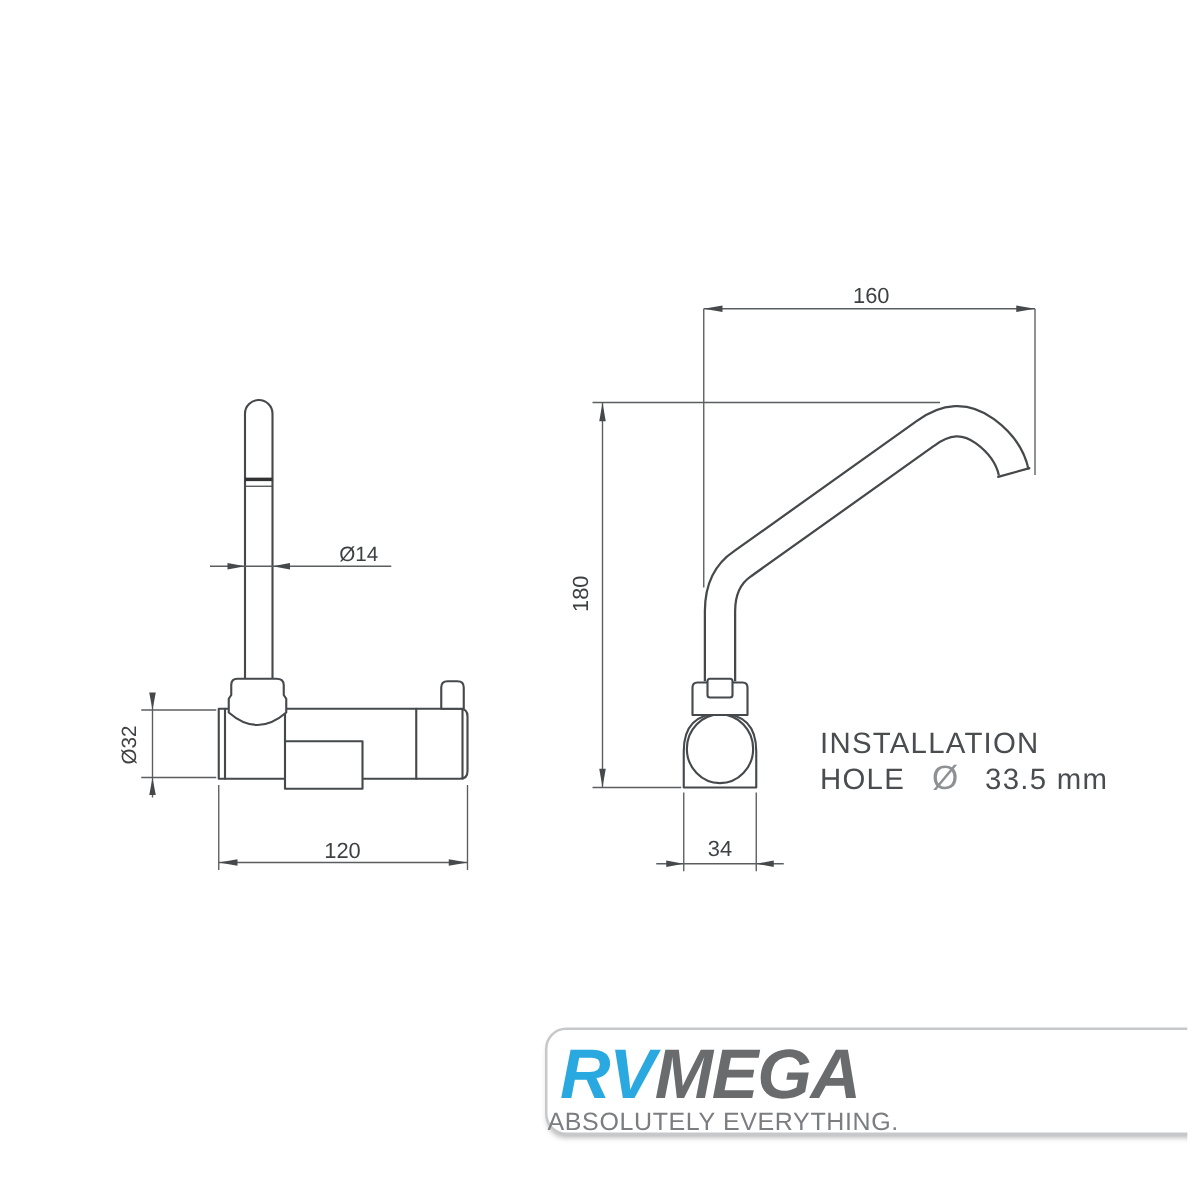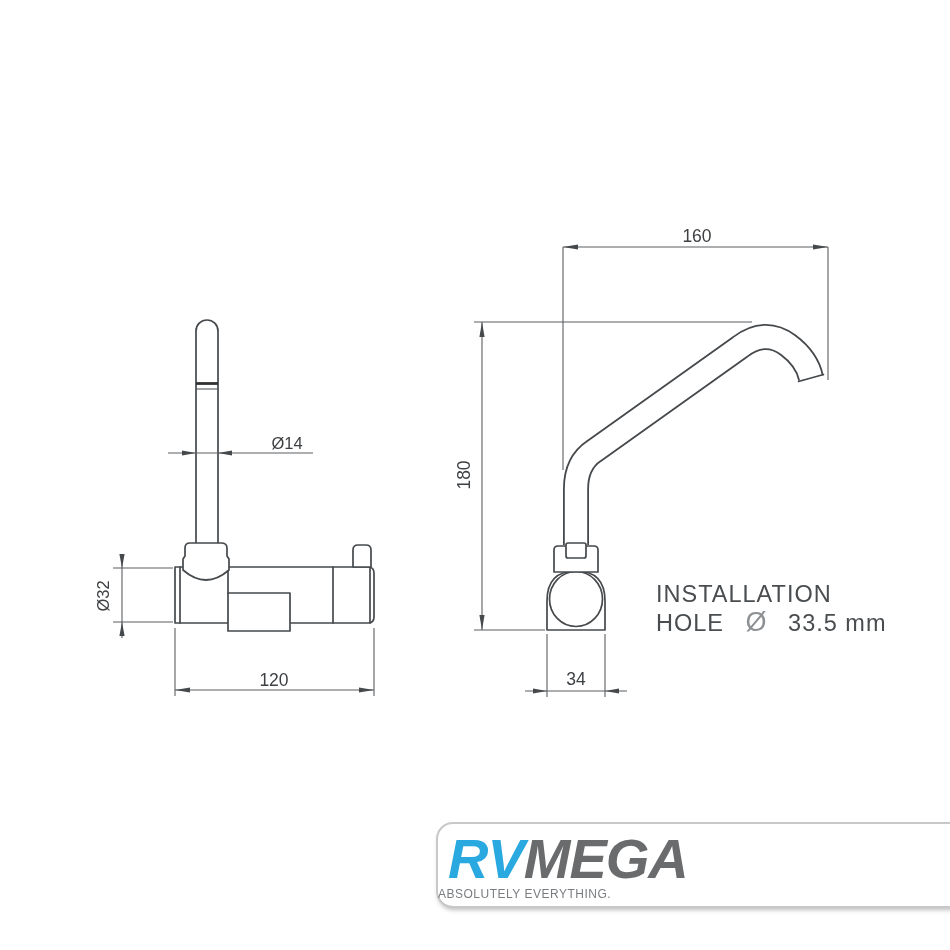--- a/index.html
+++ b/index.html
@@ -30,21 +30,21 @@
   .logo-brand{
     position:absolute;left:10px;top:2px;
     font-size:56px;font-weight:bold;letter-spacing:-1px;line-height:1.18;
     white-space:nowrap;
     font-style:italic;
   }
   .logo-rv{color:#2aa9e0;}
   .logo-mega{color:#696b6d;}
   .logo-tagline{
     position:absolute;left:0;top:63px;width:279px;text-align:left;
-    font-size:12px;letter-spacing:0.5px;color:#7b7d80;font-weight:500;
+    font-size:20px;letter-spacing:0.5px;color:#7b7d80;font-weight:500;
     white-space:nowrap;
   }
 </style>
 </head>
 <body>
 
 <div id="canvas">
 
   <svg id="drawing" width="950" height="950" viewBox="0 0 950 950" xmlns="http://www.w3.org/2000/svg">
 

